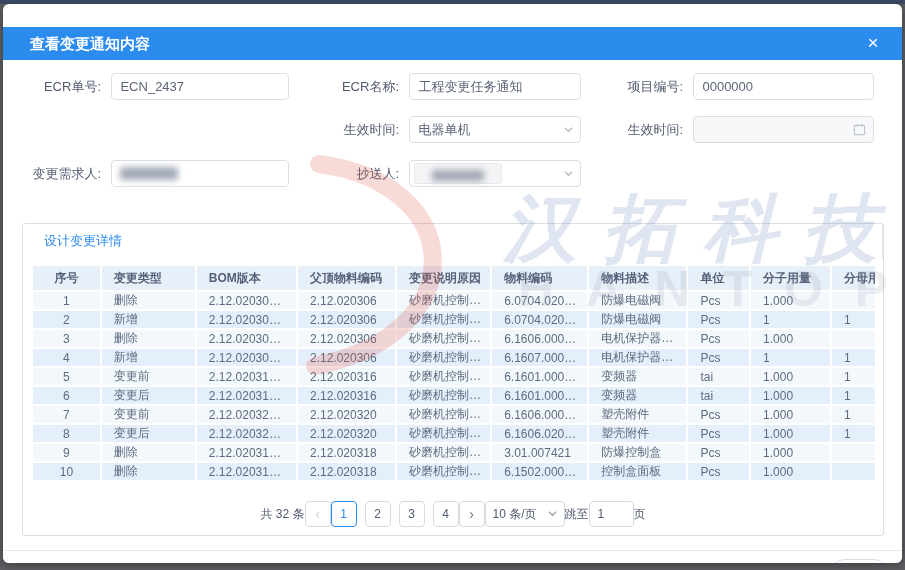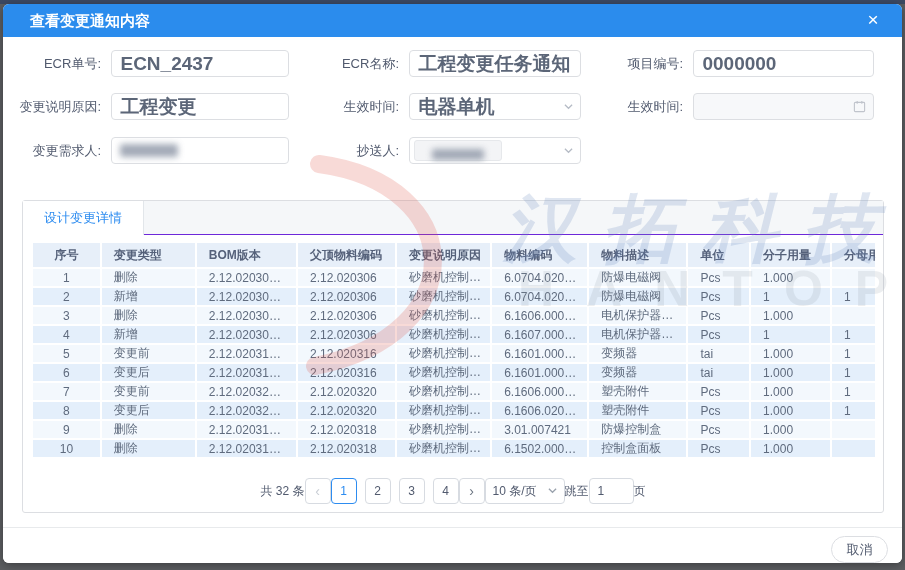--- a/index.html
+++ b/index.html
@@ -32,38 +32,38 @@
   .r1 { top:46px; } .r2 { top:89px; } .r3 { top:133px; }
   .c1 { left:4px; } .c2 { left:300px; } .c3 { left:584px; }
   .fg .lbl {
     display:inline-block; vertical-align:top; text-align:right;
     font-size:13px; color:#515a6e; line-height:27px; margin-right:6px;
   }
   .c1 .lbl { width:94px; } .c2 .lbl { width:96px; } .c3 .lbl { width:96px; }
   .fld {
     display:inline-block; vertical-align:top; height:27px;
     border:1px solid #dcdee2; border-radius:4px; background:#fff;
-    font-size:19px; color:#5c6678; line-height:25px; padding:0 8px;
-    position:relative; overflow:hidden;font-weight:bold;
+    font-size:13px; color:#5c6678; line-height:25px; padding:0 8px;
+    position:relative; overflow:hidden;
   }
   .c1 .fld { width:178px; } .c2 .fld { width:172px; } .c3 .fld { width:181px; }
   .fld.disabled { background:#f7f8fa; }
   .fld .suffix { position:absolute; right:7px; top:0; height:25px; display:flex; align-items:center; }
   .redact { display:inline-block; height:13px; margin-top:6px; border-radius:2px;
             background:#8d96a6; filter:blur(3px); opacity:.8; }
   .tag { display:inline-block; height:21px; width:88px; margin-top:2px; margin-left:-4px;
          background:#f3f4f6; border:1px solid #e6e8eb; border-radius:3px; text-align:center; }
   .tag .redact { height:11px; margin-top:4px; width:52px; }
 
   
   .panel {
     position:absolute; left:19px; top:196px; width:862px; height:313px;
     border:1px solid #dcdee2; border-radius:3px; background:#fff;
   }
-  .tabbar { height:34px; background:#f5f7f9; border-bottom:1px solid #6d28d9; display:flex; }
+  .tabbar { height:34px; background:#f5f7f9; border-bottom:7px solid #6d28d9; display:flex;flex-direction:column; }
   .tab {
     height:34px; line-height:34px; font-size:13px; padding:0 21px; cursor:pointer;
     color:#6b7685;
   }
   .tab.active {
     background:#fff; color:#2d8cf0; border-right:1px solid #e2e6ea;
   }
   .tbl-wrap { margin:6px 8px 0 8px; width:844px; height:218px; overflow:hidden; }
   table { border-collapse:separate; border-spacing:2px; table-layout:fixed; width:880px; }
   th {
@@ -117,21 +117,21 @@
   }
   .wm-cn {
     left:500px; top:176px; font-size:74px; font-weight:bold; font-style:italic;
     letter-spacing:26px; color:rgba(110,140,190,0.22);
   }
   .wm-en {
     left:515px; top:256px; font-size:50px; font-weight:bold;
     letter-spacing:32px; color:rgba(145,155,168,0.17);
   }
   .wm-svg { left:0; top:0; width:899px; height:559px; }
-  .content-layer { position:relative; z-index:3; }
+  .content-layer { position:relative; z-index:3;margin-top:23px; }
 </style>
 </head>
 <body>
 
 <div class="top-edge"></div>
 
 <div class="dialog">
 
   <div class="wm wm-cn">汉拓科技</div>
   <div class="wm wm-en">HANTOP</div>
@@ -151,24 +151,20 @@
     </div>
     <div class="fg r1 c2">
       <span class="lbl">ECR名称:</span>
       <span class="fld">工程变更任务通知</span>
     </div>
     <div class="fg r1 c3">
       <span class="lbl">项目编号:</span>
       <span class="fld">0000000</span>
     </div>
 
-    <div class="fg r2 c1">
-      <span class="lbl">变更说明原因:</span>
-      <span class="fld">工程变更</span>
-    </div>
     <div class="fg r2 c2">
       <span class="lbl">生效时间:</span>
       <span class="fld"><span>电器单机</span><span class="suffix">
             <svg class="chev" viewBox="0 0 10 10">
               <polyline points="1,3 5,7 9,3" fill="none" stroke="#b6bcc6" stroke-width="1.4"></polyline>
             </svg>
           </span></span>
     </div>
     <div class="fg r2 c3">
       <span class="lbl">生效时间:</span>

